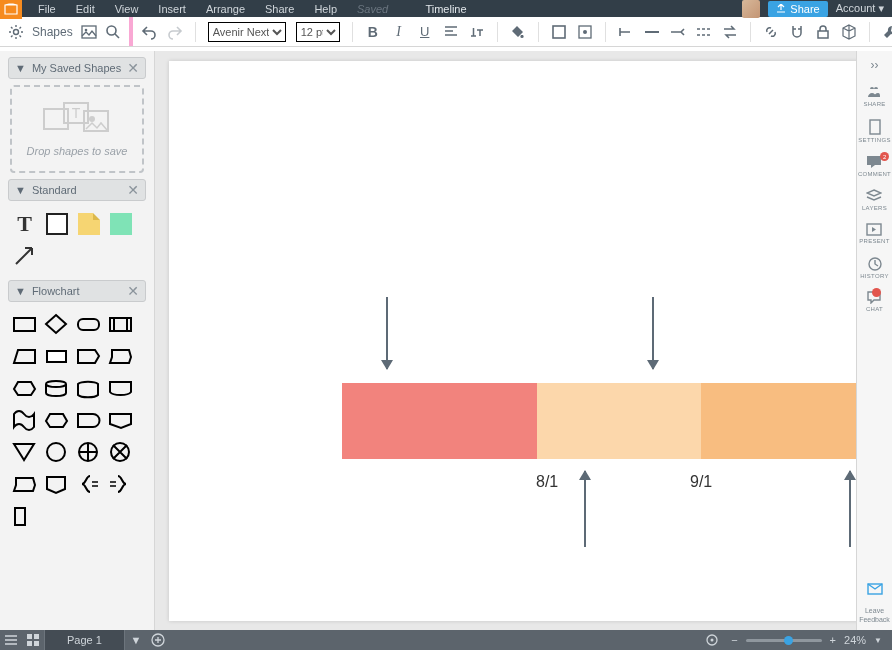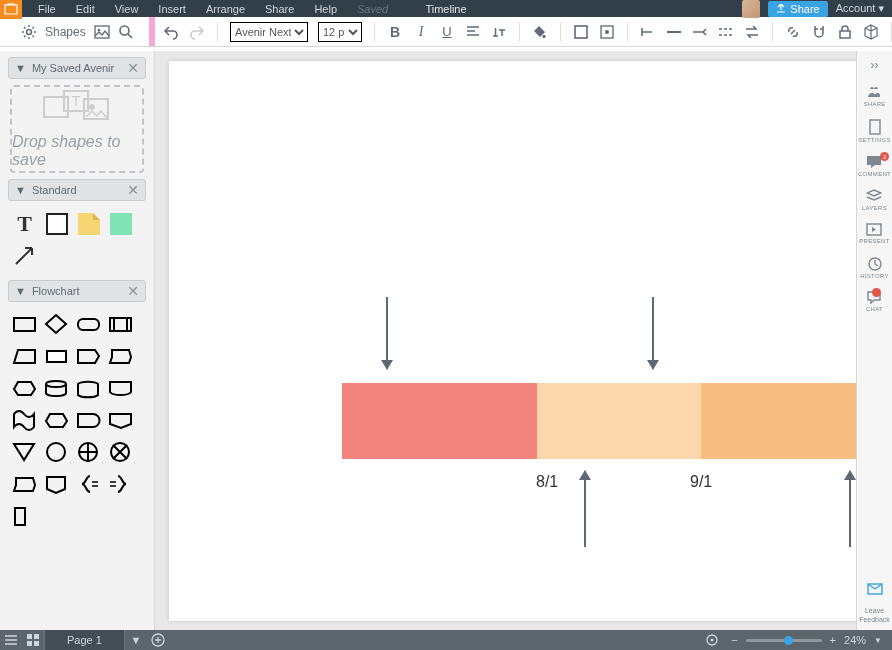--- a/index.html
+++ b/index.html
@@ -11,38 +11,38 @@
 .menubar .menu{display:flex;gap:0;margin-left:6px}
 .menubar .menu span{padding:0 10px;cursor:pointer}
 .menubar .menu span.saved{color:#6b7680;font-style:italic}
 .menubar .title{position:absolute;left:50%;transform:translateX(-50%);color:#e1e6ea}
 .menubar .right{margin-left:auto;display:flex;align-items:center;gap:8px;padding-right:8px}
 .avatar{width:18px;height:18px;background:linear-gradient(135deg,#d7b89a,#c49574);border-radius:2px}
 .sharebtn{background:#3aa3e3;color:#fff;padding:2px 8px;border-radius:2px;display:flex;align-items:center;gap:4px;font-size:11px;cursor:pointer}
 .acct{color:#d0d6db;cursor:pointer}
 
 .toolbar{height:30px;border-bottom:1px solid #d6d6d6;display:flex;align-items:center;background:#fff}
-.tb-left{width:155px;border-right:6px solid #f9a8d4;height:100%;display:flex;align-items:center;padding:0 21px;gap:8px}
+.tb-left{width:155px;border-right:4px solid #f9a8d4;height:100%;display:flex;align-items:center;padding:0 8px;gap:8px}
 .gear{color:#5f6b76}
 .tb-left .lbl{font-size:12px;color:#5f6b76;flex:1}
 .tb-right{flex:1;display:flex;align-items:center;padding:0 8px;gap:10px;color:#5f6b76}
 .tb-sep{width:1px;height:20px;background:#e0e0e0;margin:0 2px}
 .sel{border:1px solid #000000;height:20px;font-size:11px;background:#fff;color:#555}
 .fontsel{width:78px}
 .sizesel{width:44px}
 .ico{width:16px;height:16px;display:flex;align-items:center;justify-content:center;cursor:pointer;color:#5f6b76}
 .ico svg{width:16px;height:16px}
 
 .main{position:absolute;top:51px;bottom:20px;left:0;right:0;display:flex}
 .sidebar{width:155px;border-right:1px solid #d6d6d6;background:#f3f3f3;overflow:hidden}
 .panelhead{background:#e0e2e3;border:1px solid #c9cbcd;border-radius:3px;margin:6px 8px 4px;height:22px;display:flex;align-items:center;padding:0 6px;color:#5f6b76;font-size:11px;gap:6px}
 .panelhead .x{margin-left:auto;color:#8a939b;font-size:14px;cursor:pointer}
 .dropzone{margin:6px 10px;border:2px dashed #c0c4c8;border-radius:4px;height:88px;display:flex;flex-direction:column;align-items:center;justify-content:center;color:#9aa1a8;gap:8px}
 .dzicons{opacity:.35}
-.dz-txt{font-size:16px;font-style:italic}
+.dz-txt{font-size:11px;font-style:italic}
 .shape-grid{display:flex;flex-wrap:wrap;gap:7px;padding:6px 12px}
 .sg{width:25px;height:25px;display:flex;align-items:center;justify-content:center}
 .sg svg{width:25px;height:25px}
 .std .sg.t{font-family:Georgia,serif;font-size:22px;font-weight:bold;color:#333}
 .std .box{width:22px;height:22px;border:2px solid #222;background:#fff}
 .std .note{width:22px;height:22px;background:#f6d572;position:relative}
 .std .note:after{content:"";position:absolute;top:0;right:0;border-top:7px solid #f3f3f3;border-left:7px solid #dcb94c}
 .std .blk{width:22px;height:22px;background:#7fe3b6}
 .std .arrow svg{stroke:#333;stroke-width:2;fill:#333}
 
@@ -236,21 +236,21 @@
       </span>
 
   </div>
 </div>
 
 <div class="main">
 
   <div class="sidebar">
     <div class="panelhead">
       <span>▼</span>
-      <span>My Saved Avenir</span>
+      <span>My Saved Shapes</span>
       <span class="x">✕</span>
     </div>
     <div class="dropzone">
       <svg class="dzicons" width="70" height="36" viewBox="0 0 70 36">
           <rect x="2" y="8" width="24" height="20" fill="none" stroke="#888" stroke-width="2"></rect>
           <rect x="22" y="2" width="24" height="20" fill="none" stroke="#888" stroke-width="2"></rect>
           <text x="34" y="17" font-size="14" fill="#888" text-anchor="middle">T</text>
           <rect x="42" y="10" width="24" height="20" fill="none" stroke="#888" stroke-width="2"></rect>
           <circle cx="50" cy="18" r="3" fill="#888"></circle>
           <path d="M44 28l6-6 5 5 4-5 6 7" fill="none" stroke="#888" stroke-width="1.5"></path>

